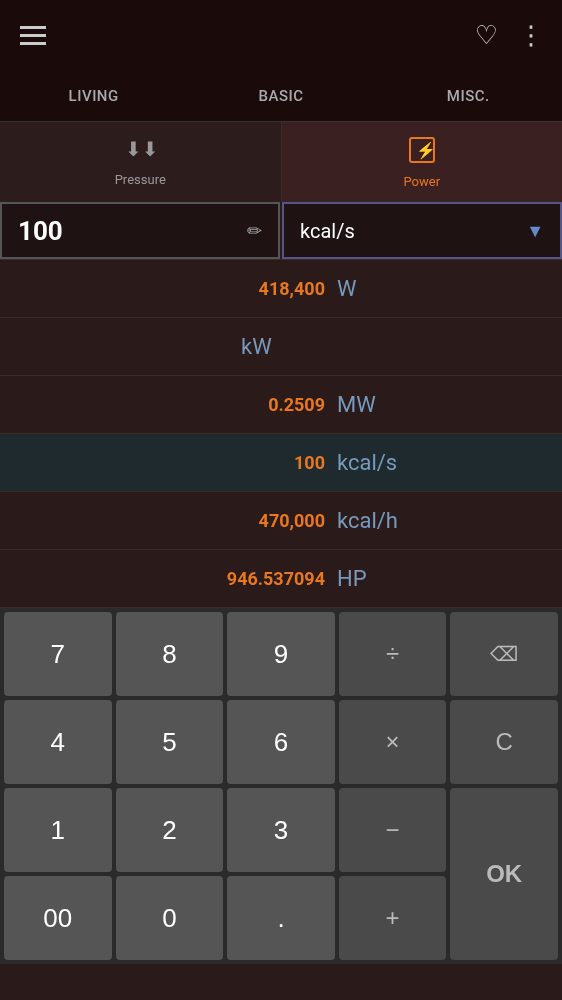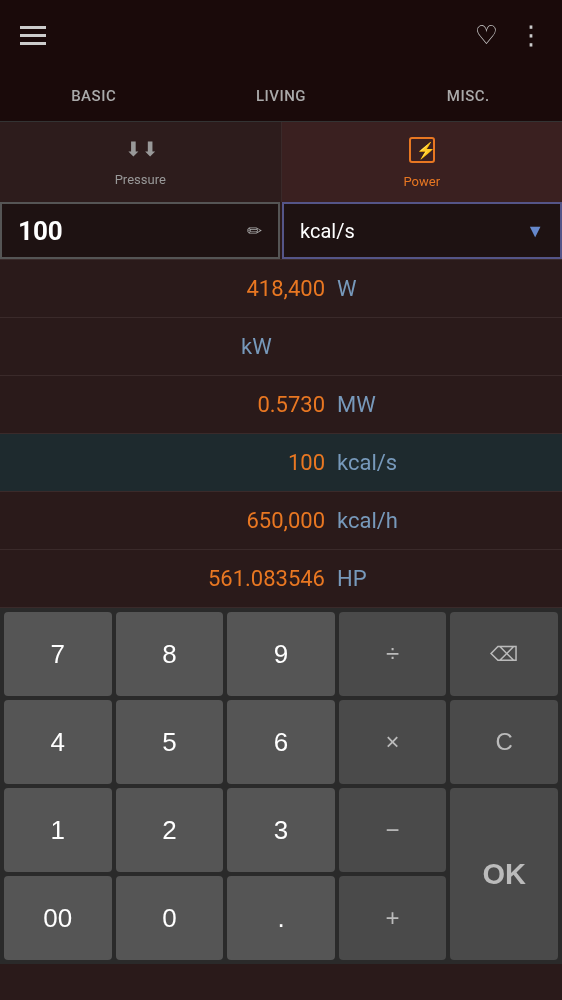--- a/index.html
+++ b/index.html
@@ -165,22 +165,22 @@
       justify-content: center;
       height: 58px;
       border-bottom: 1px solid #3a2a2a;
       gap: 12px;
     }
     .result-row.highlighted {
       background: #1e2a2e;
     }
     .result-number {
       color: #e87722;
-      font-size: 22px;
-      font-weight: 400;
+      font-size: 18px;
+      font-weight: 700;
       text-align: right;
       min-width: 180px;
     }
     .result-unit {
       color: #7799bb;
       font-size: 22px;
       min-width: 80px;
     }
 
     
@@ -209,21 +209,21 @@
     }
     .num-btn.operator {
       background: #4a4a4a;
       color: #bbb;
       font-size: 24px;
     }
     .num-btn.ok-btn {
       background: #4a4a4a;
       grid-row: span 2;
       height: auto;
-      font-size: 29px;
+      font-size: 24px;
       font-weight: bold;
     }
     .num-btn.backspace-btn {
       background: #4a4a4a;
     }
     .num-btn.clear-btn {
       background: #4a4a4a;
       font-size: 24px;
     }
     .backspace-symbol {
@@ -241,22 +241,22 @@
         <span></span>
     </div>
   </div>
   <div class="header-right">
     <div class="heart-icon">♡</div>
     <div class="dots-icon">⋮</div>
   </div>
 </div>
 
 <div class="tab-bar">
+  <div class="tab-item">LIVING</div>
   <div class="tab-item">BASIC</div>
-  <div class="tab-item">LIVING</div>
   <div class="tab-item">MISC.</div>
 </div>
 
 <div class="sub-tab-bar">
   <div class="sub-tab-item">
     <div class="sub-tab-icon">
       <svg width="30" height="24" viewBox="0 0 30 24" fill="none">
         <text x="0" y="18" font-size="20" fill="#999">⬇⬇</text>
       </svg>
     </div>
@@ -286,33 +286,33 @@
 
 <div class="results-list">
   <div class="result-row">
     <span class="result-number">418,400</span>
     <span class="result-unit">W</span>
   </div>
   <div class="result-row">
     <span class="result-unit">kW</span>
   </div>
   <div class="result-row">
-    <span class="result-number">0.5730</span>
+    <span class="result-number">0.2509</span>
     <span class="result-unit">MW</span>
   </div>
   <div class="result-row highlighted">
     <span class="result-number">100</span>
     <span class="result-unit">kcal/s</span>
   </div>
   <div class="result-row">
-    <span class="result-number">650,000</span>
+    <span class="result-number">470,000</span>
     <span class="result-unit">kcal/h</span>
   </div>
   <div class="result-row">
-    <span class="result-number">561.083546</span>
+    <span class="result-number">946.537094</span>
     <span class="result-unit">HP</span>
   </div>
 </div>
 
 <div class="numpad">
 
   <button class="num-btn">7</button>
   <button class="num-btn">8</button>
   <button class="num-btn">9</button>
   <button class="num-btn operator">÷</button>

